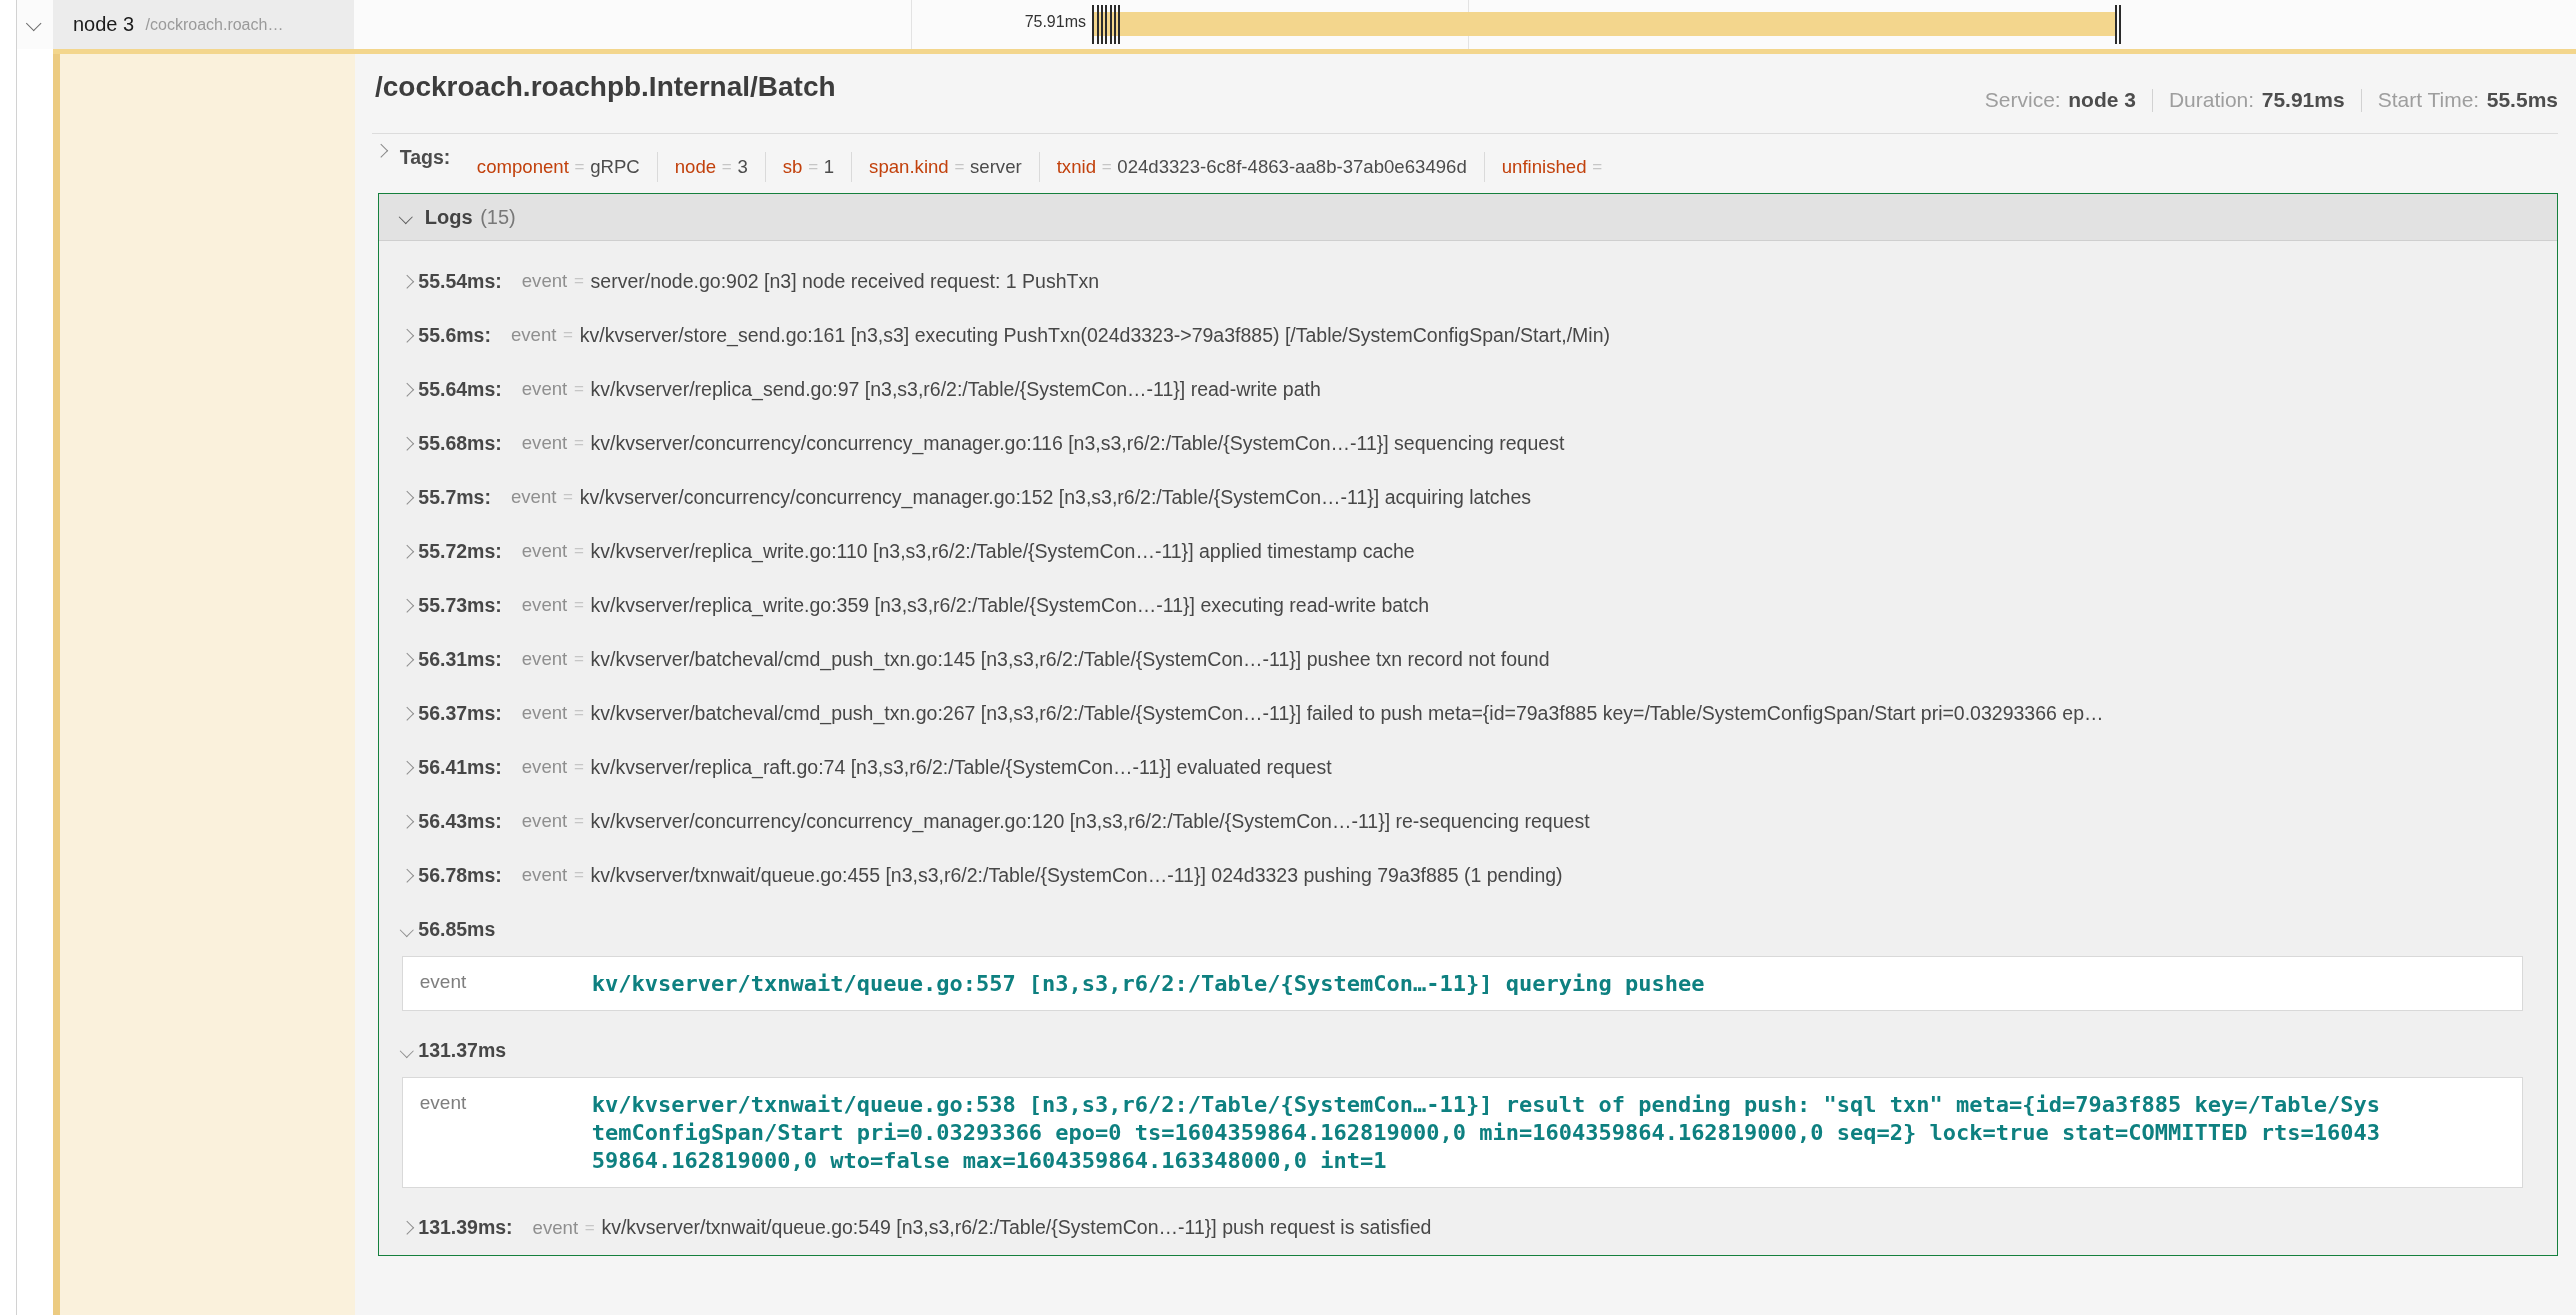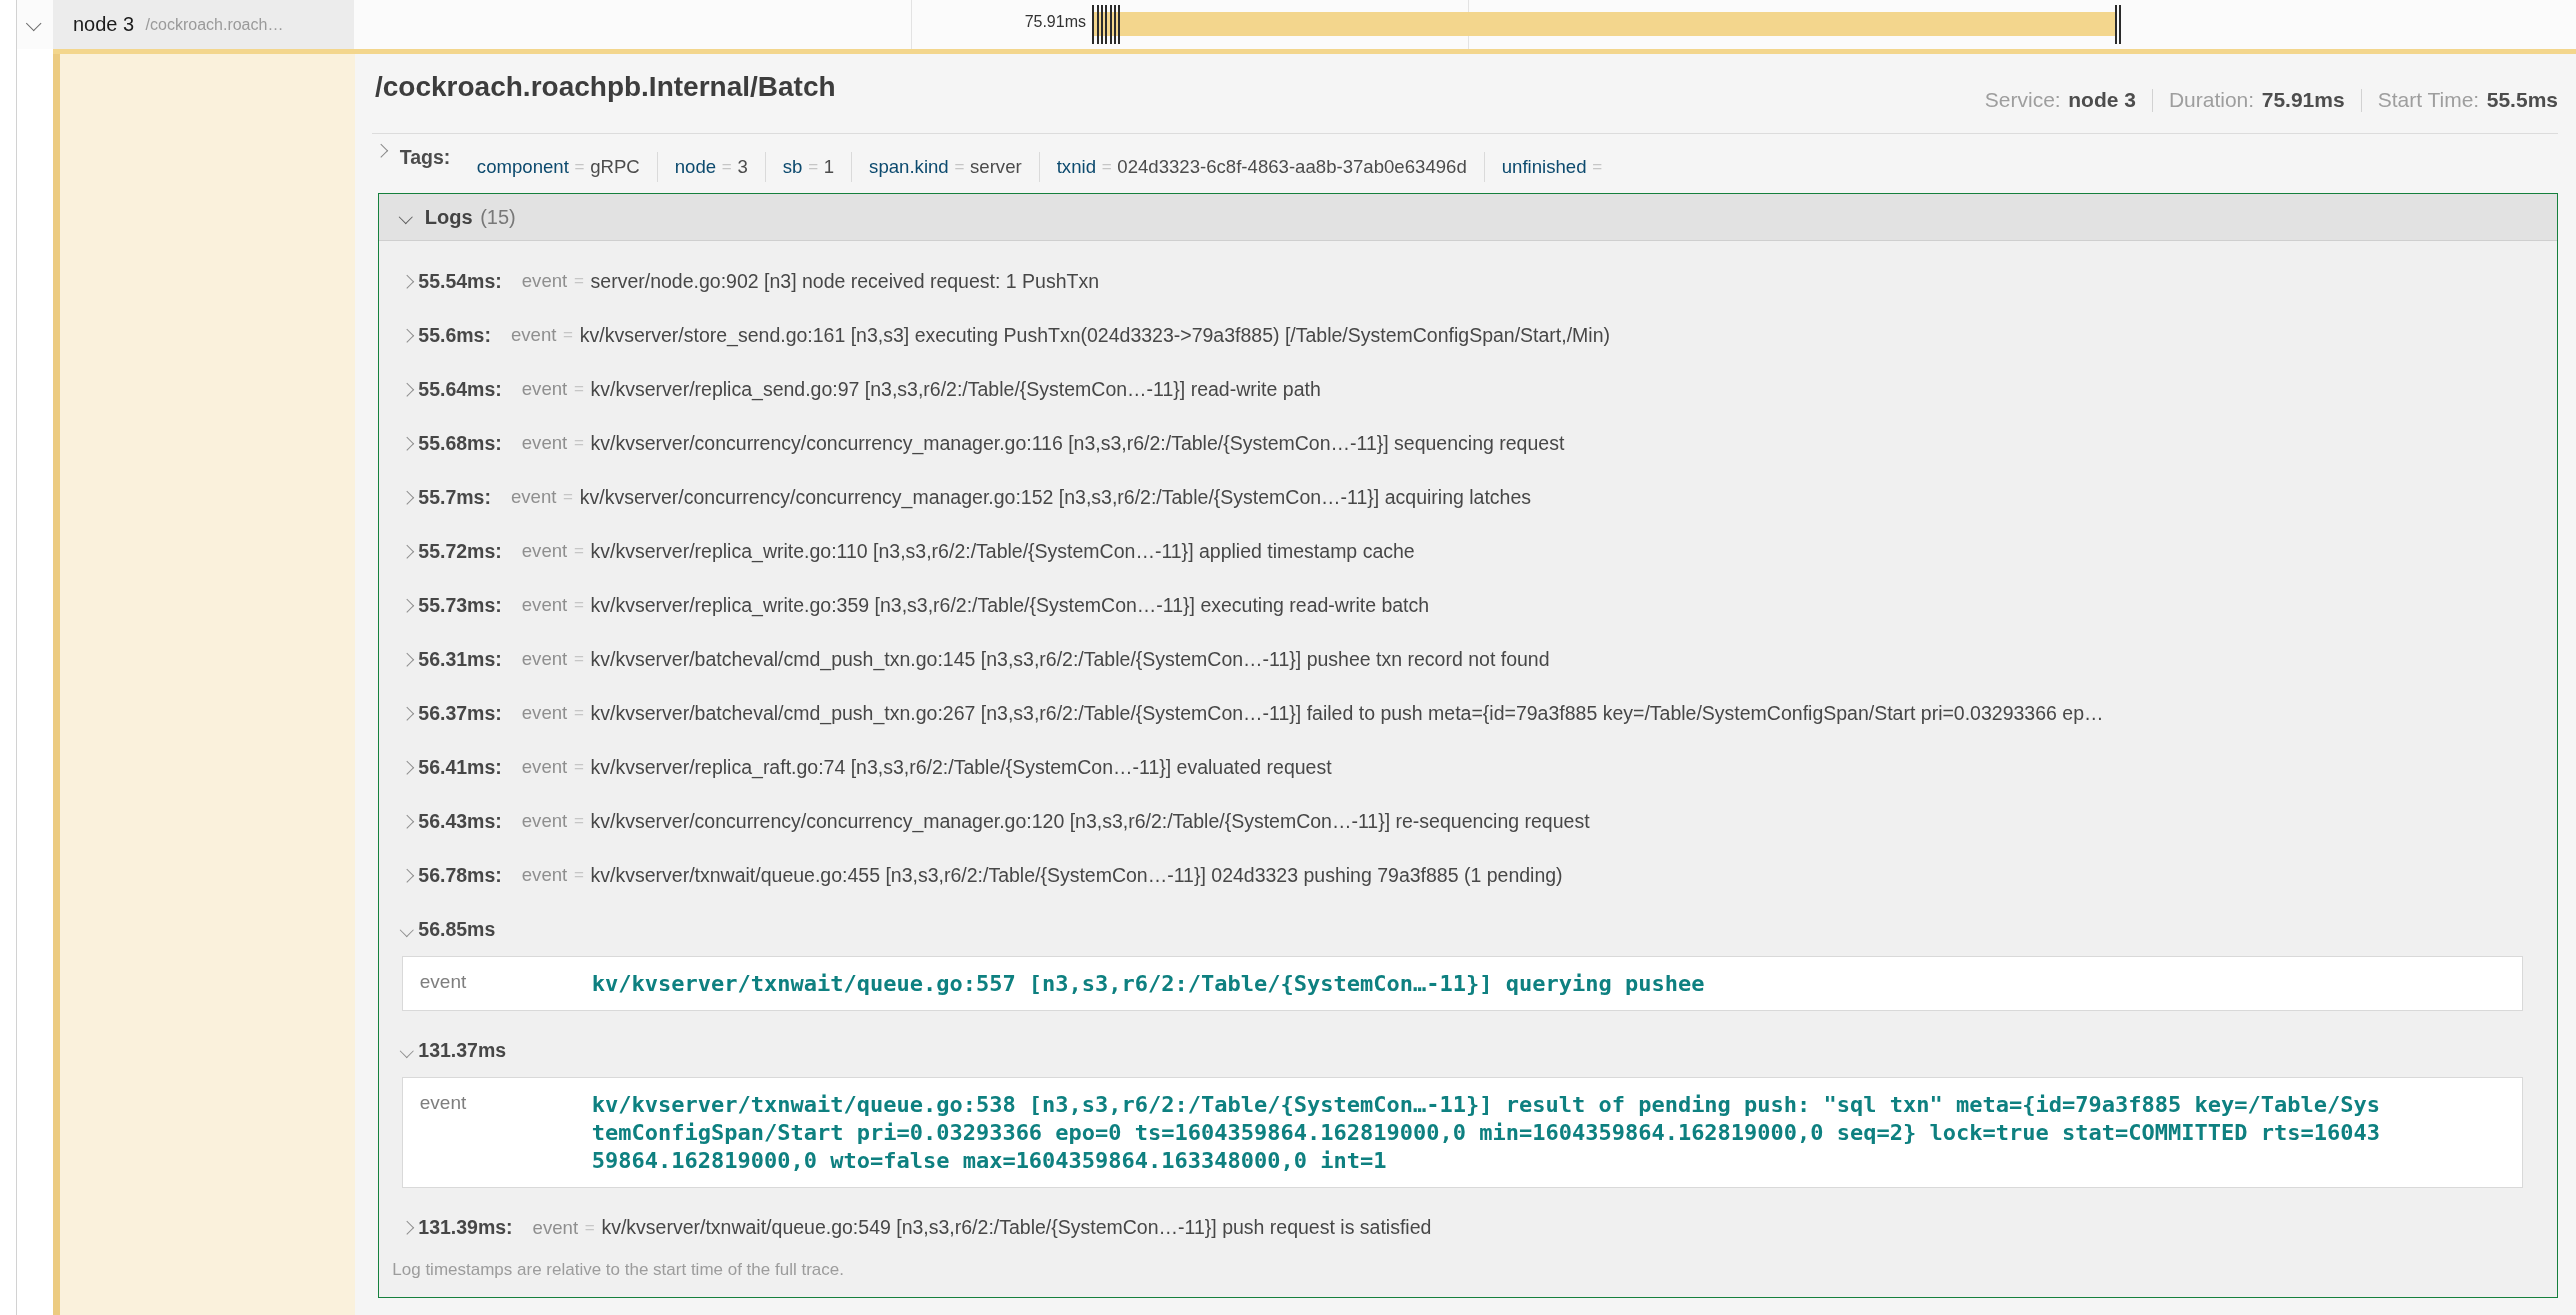--- a/index.html
+++ b/index.html
@@ -38,21 +38,21 @@
   #span-overview .sep{display:inline-block;width:1px;height:23px;background:#d2d2d2;margin:0 16px;}
   #header-divider{position:absolute;left:17px;top:79px;width:2186px;height:1px;background:#dcdcdc;}
 
   
   #tags-row{position:absolute;left:21px;top:92px;height:42px;display:flex;}
   #tags-row .chev{border-color:#8a8a8a;}
   #tags-label{font-size:19.5px;font-weight:700;color:#4c4c4c;margin-left:14.3px;}
   #tag-list{display:flex;align-items:center;margin-left:9.5px;}
   .tag{display:flex;align-items:center;padding:3.8px 17px;white-space:nowrap;}
   .tag + .tag{border-left:1px solid #dadada;}
-  .tag .k{font-size:18.6px;color:#0c4a6e;}
+  .tag .k{font-size:18.6px;color:#c2410c;}
   .tag .eq{font-size:17px;color:#c6c6c6;margin:0 5.7px;}
   .tag .v{font-size:18.6px;color:#4c4c4c;}
 
   
   #logs-box{position:absolute;left:23px;top:139px;width:2178px;background:#f0f0f0;border:1px solid #15803d;}
   #logs-header{height:46px;background:#e2e2e2;border-bottom:1px solid #cfcfcf;display:flex;align-items:center;padding-left:22px;}
   #logs-header .chev{border-color:#5f5f5f;}
   #logs-title{font-size:20px;font-weight:700;color:#434343;margin-left:14.3px;}
   #logs-count{font-size:20px;color:#787878;margin-left:7.6px;}
   #log-entries{padding:13.3px 13.3px 0 11.4px;}
@@ -262,17 +262,16 @@
           <div class="v">kv/kvserver/txnwait/queue.go:538 [n3,s3,r6/2:/Table/{SystemCon…-11}] result of pending push: "sql txn" meta={id=79a3f885 key=/Table/SystemConfigSpan/Start pri=0.03293366 epo=0 ts=1604359864.162819000,0 min=1604359864.162819000,0 seq=2} lock=true stat=COMMITTED rts=1604359864.162819000,0 wto=false max=1604359864.163348000,0 int=1</div>
         </div>
         <div class="log-row">
           <span class="chev right small"></span>
           <span class="log-time">131.39ms:</span>
           <span class="log-key">event</span>
           <span class="log-eq">=</span>
           <span class="log-msg">kv/kvserver/txnwait/queue.go:549 [n3,s3,r6/2:/Table/{SystemCon…-11}] push request is satisfied</span>
         </div>
       </div>
-    <div id="logs-footer">Log timestamps are relative to the start time of the full trace.</div>
   </div>
 
 </div>
 
 
 </body></html>

